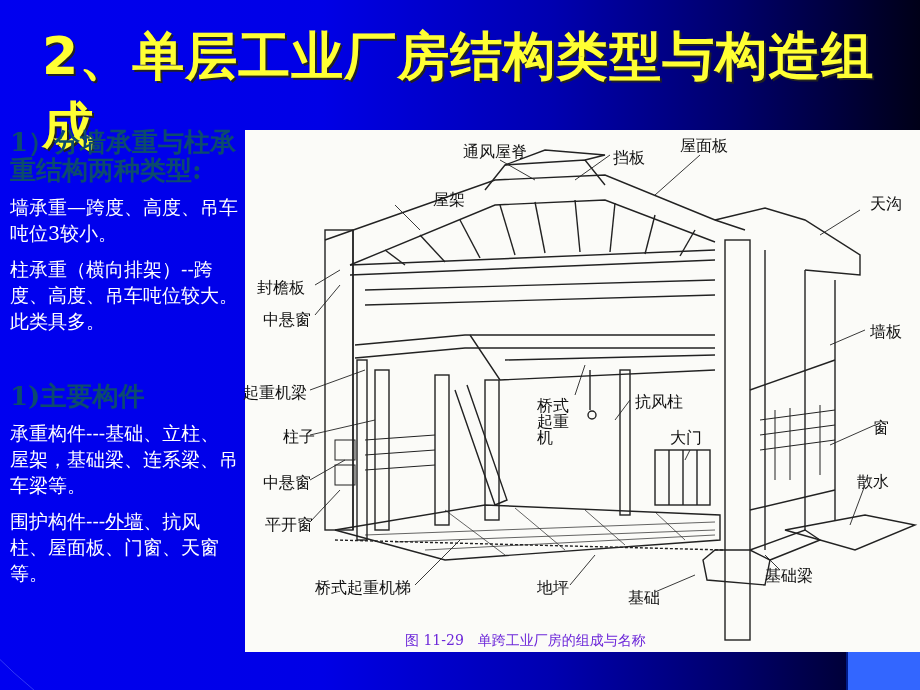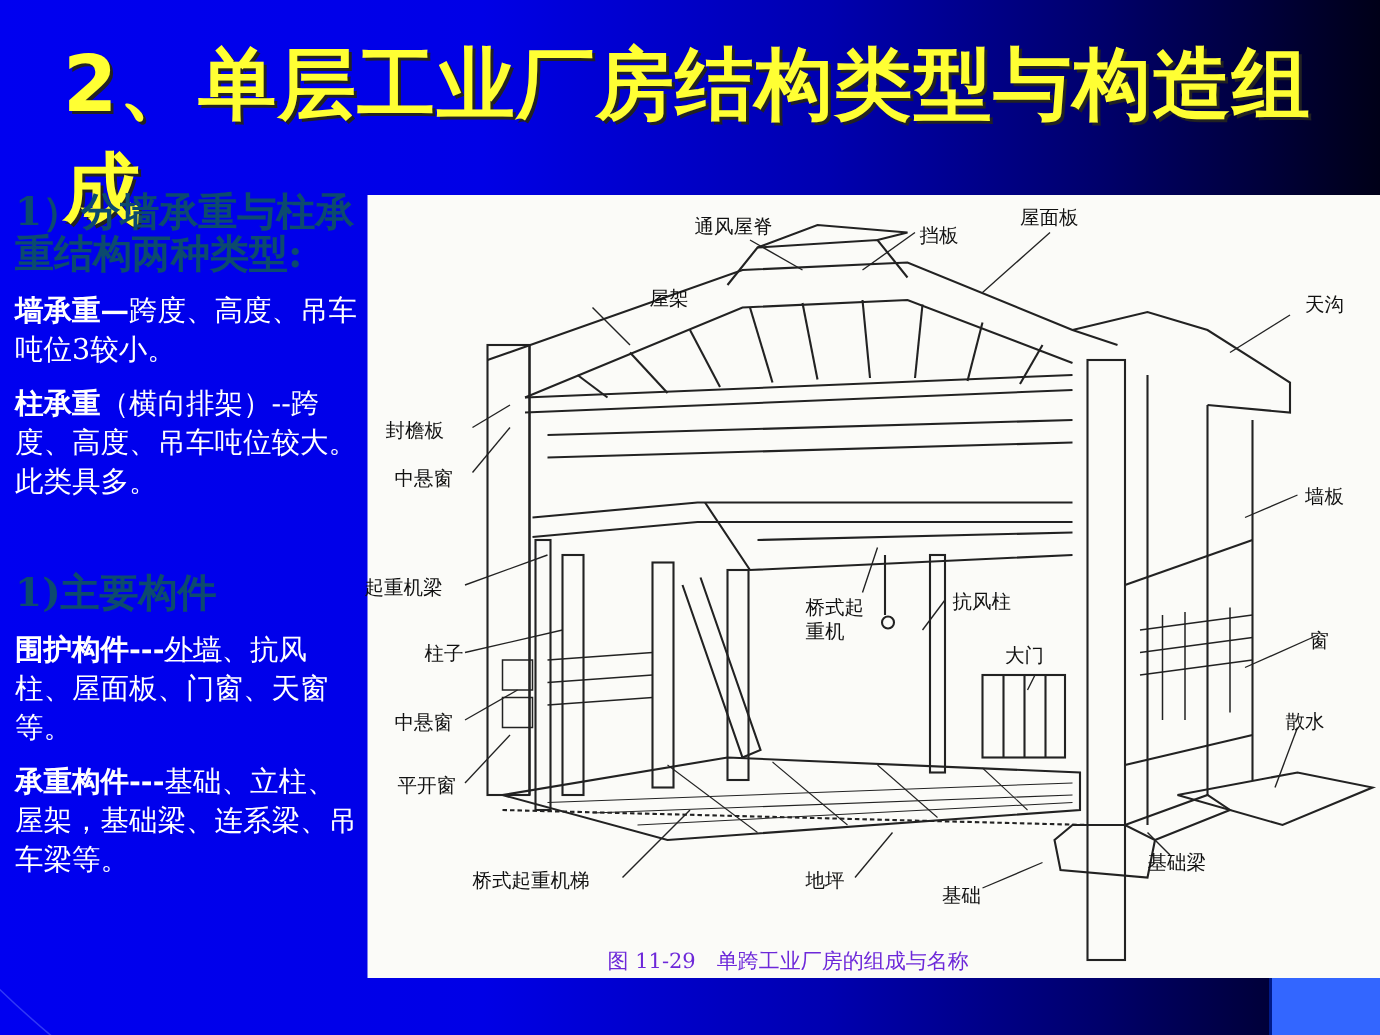--- a/index.html
+++ b/index.html
@@ -18,30 +18,30 @@
     text-shadow: 2px 2px 0 #222;
     letter-spacing:1px;
     font-family: "DejaVu Sans", "Liberation Sans", sans-serif;
   }
   .left {
     position:absolute; left:10px; top:128px; width:228px;
     color:#ffffff; font-size:19px; line-height:26px;
   }
   .heading { color:#0c4a6e; font-weight:bold; font-size:26px; line-height:28px; margin:0 0 10px 0; }
   .para { margin:0 0 10px 0; }
-  .para b { font-weight:bold; }
+  .para b { font-weight:normal; }
   .u { text-decoration:underline; }
   .gap { height:38px; }
   .figure {
     position:absolute; left:245px; top:130px; width:675px; height:522px;
     background:#fbfbf8;
   }
   .figure svg { position:absolute; left:0; top:0; }
   .lbl {
-    position:absolute; font-size:13px; color:#111; white-space:nowrap;
+    position:absolute; font-size:16px; color:#111; white-space:nowrap;
     font-family: "DejaVu Sans", "Liberation Sans", sans-serif;
   }
   .caption {
     position:absolute; left:160px; top:502px; font-size:14px; color:#6d28d9; white-space:nowrap;
     font-family: "DejaVu Serif", "Liberation Serif", serif;
   }
   .corner {
     position:absolute; left:846px; top:652px; width:74px; height:38px;
     background:#3366ff; border-left:2px solid #001a88;
   }
@@ -57,24 +57,24 @@
   <p class="heading">1）分墙承重与柱承重结构两种类型:</p>
   <p class="para">
     <b>墙承重</b><b>—</b><span>跨度、高度、吊车吨位3较小。</span>
   </p>
   <p class="para">
     <b>柱承重</b><span>（横向排架）--跨度、高度、吊车吨位较大。此类具多。</span>
   </p>
   <div class="gap"></div>
   <p class="heading">1)主要构件</p>
   <p class="para">
+    <b>承重构件</b><b>---</b><span>基础、立柱、屋架，基础梁、连系梁、吊车梁等。</span>
+  </p>
+  <p class="para">
     <b>围护构件</b><b>---</b><span class="u">外墙</span><span>、抗风柱、屋面板、门窗、天窗等。</span>
-  </p>
-  <p class="para">
-    <b>承重构件</b><b>---</b><span>基础、立柱、屋架，基础梁、连系梁、吊车梁等。</span>
   </p>
 </div>
 
 <div class="figure">
   <svg width="675" height="522" viewBox="0 0 675 522" fill="none" stroke="#222" stroke-width="1.4">
 
     <rect x="80" y="100" width="28" height="300"></rect>
     <line x1="108" y1="100" x2="108" y2="400"></line>
     <rect x="112" y="230" width="10" height="180"></rect>
 

